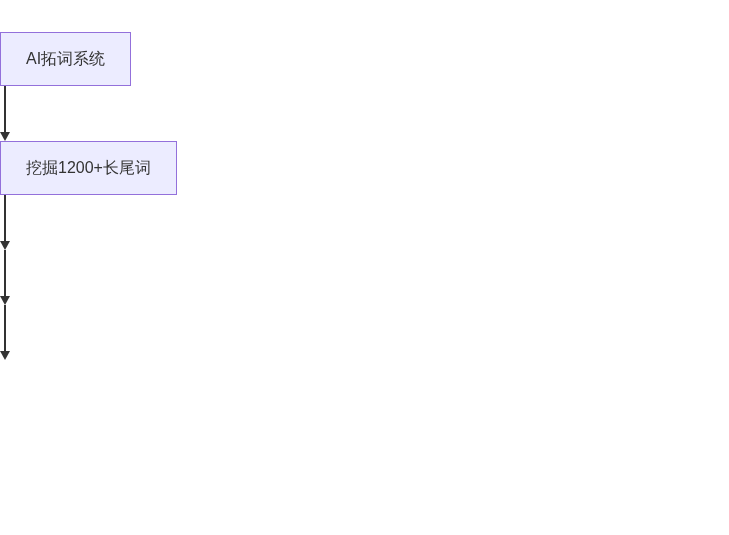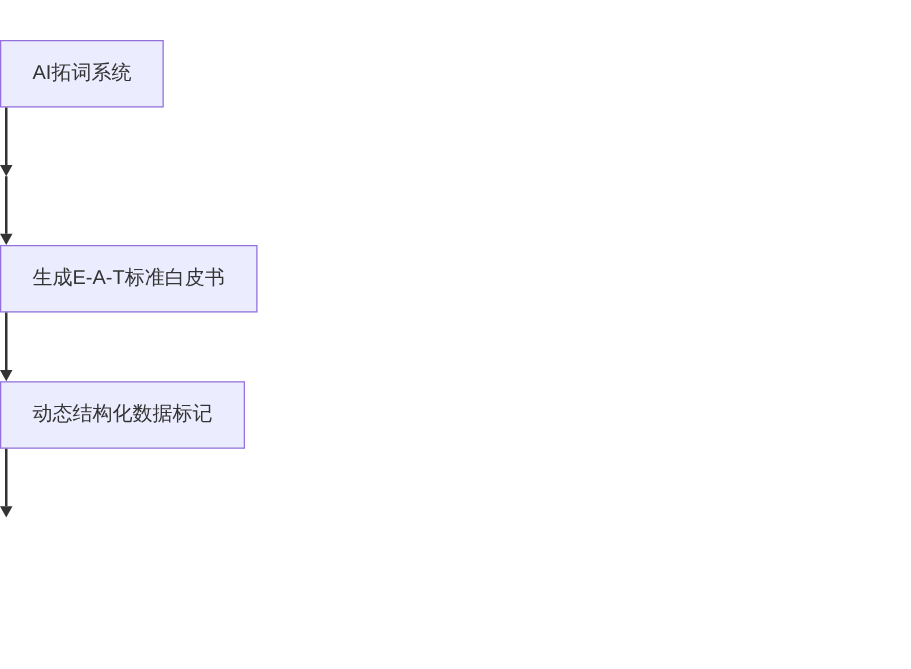--- a/index.html
+++ b/index.html
@@ -68,38 +68,35 @@
 
   <div class="node">
     <span class="node-label">AI拓词系统</span>
   </div>
 
   <div class="edge">
     <div class="edge-line"></div>
     <div class="edge-head"></div>
   </div>
 
-
-  <div class="edge">
-    <div class="edge-line"></div>
-    <div class="edge-head"></div>
-  </div>
-
   <div class="node">
-    <span class="node-label">生成E-A-T标准白皮书</span>
+    <span class="node-label">挖掘1200+长尾词</span>
   </div>
 
   <div class="edge">
     <div class="edge-line"></div>
     <div class="edge-head"></div>
   </div>
 
-  <div class="node">
-    <span class="node-label">动态结构化数据标记</span>
+
+  <div class="edge">
+    <div class="edge-line"></div>
+    <div class="edge-head"></div>
   </div>
+
 
   <div class="edge">
     <div class="edge-line"></div>
     <div class="edge-head"></div>
   </div>
 
 
 </div>
 
 </body></html>

